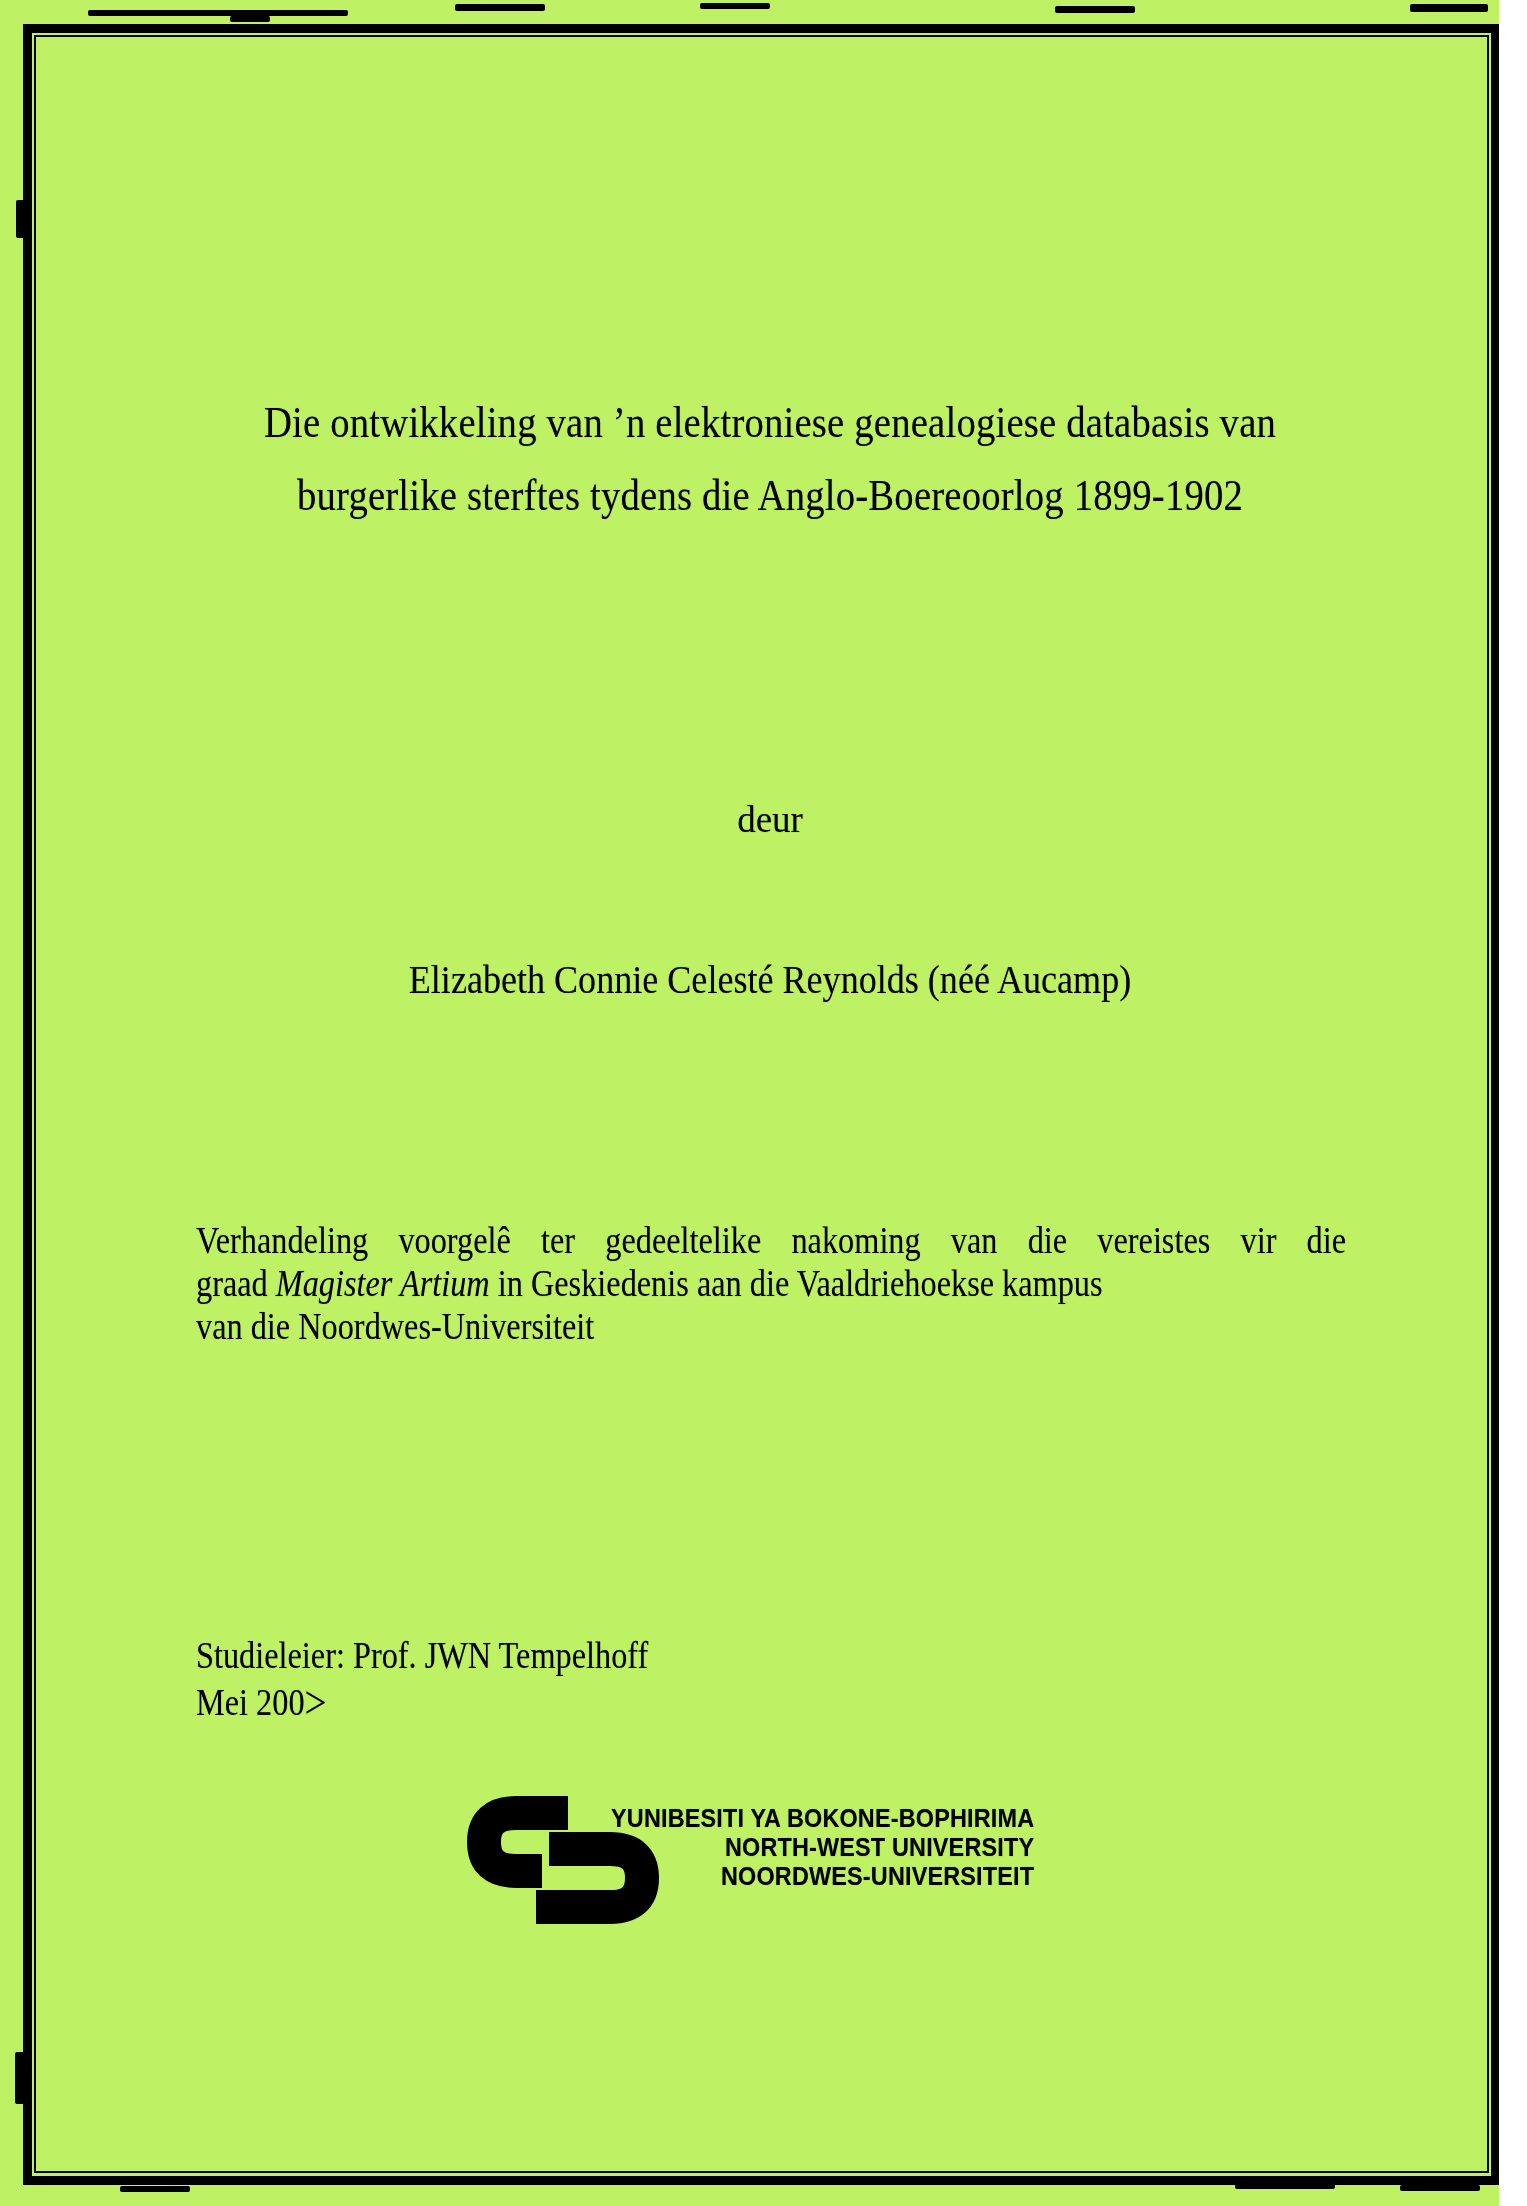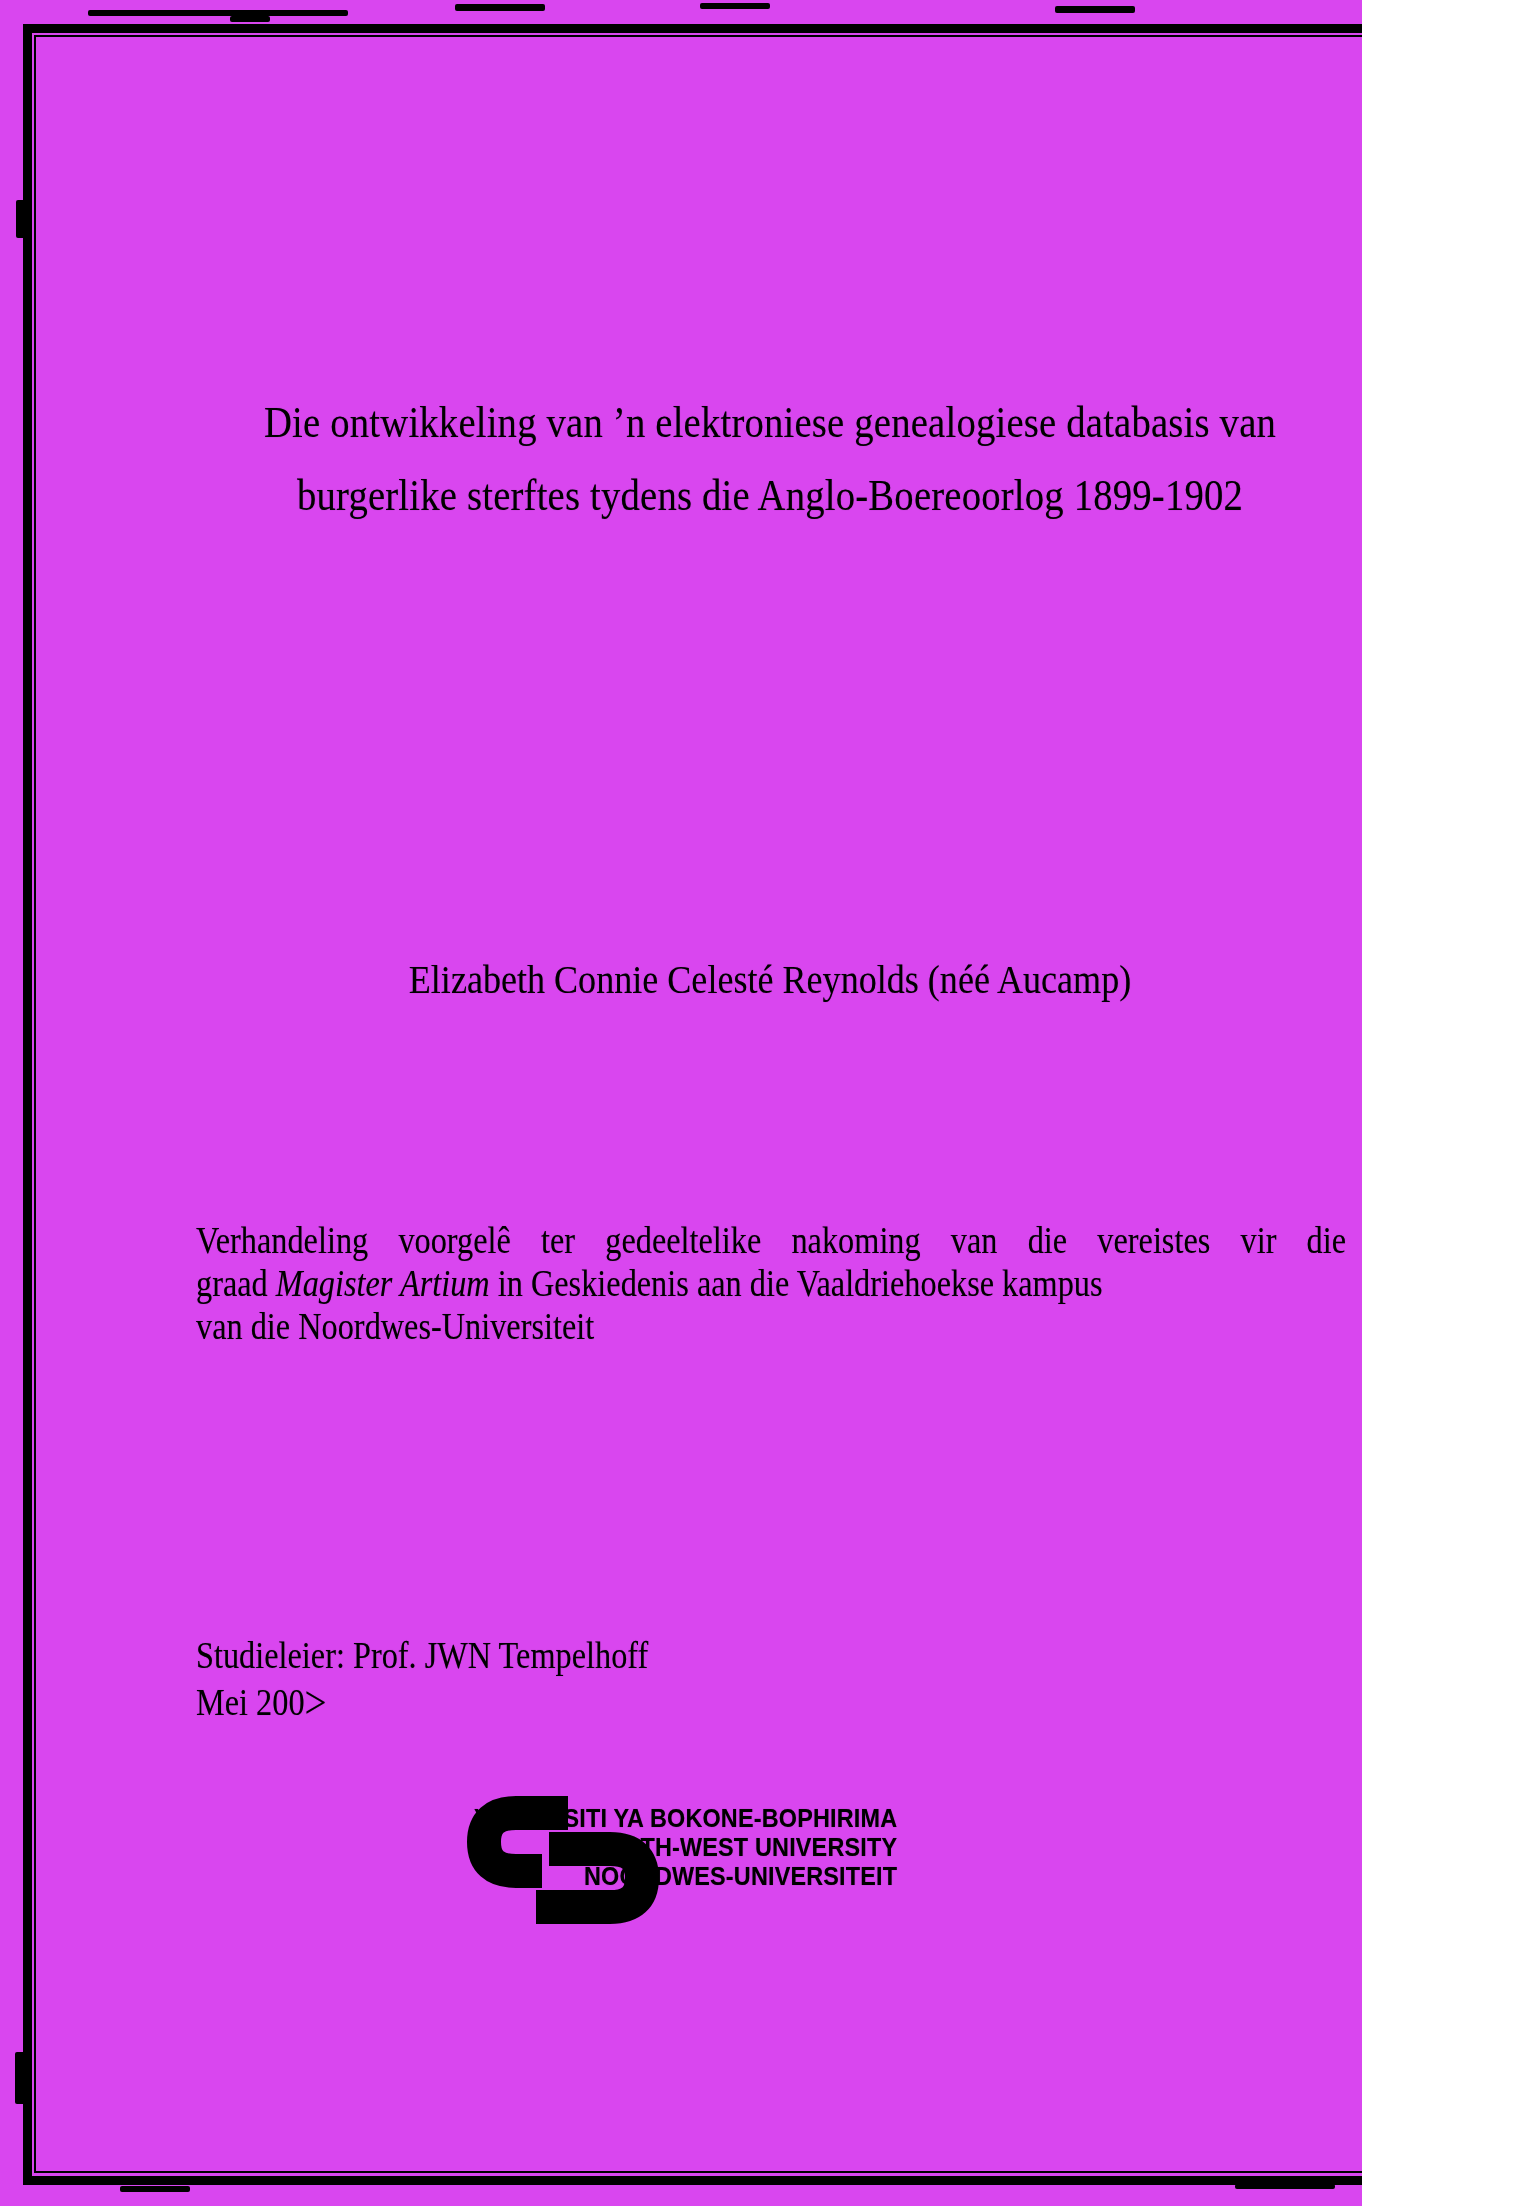--- a/index.html
+++ b/index.html
@@ -1,17 +1,17 @@
 <!DOCTYPE html>
 <html><head>
 <meta charset="utf-8">
 <style>
   html,body{margin:0;padding:0;background:#ffffff;}
   .scan{
-    position:relative;width:1362px;height:2206px;background:#d946ef;
+    position:relative;width:1499px;height:2206px;background:#bef264;
     color:#000;font-family:"Liberation Serif", serif;overflow:hidden;
   }
   .abs{position:absolute;}
   
   .frame-outer{left:23px;top:24px;width:1477px;height:2161px;border:9px solid #000;box-sizing:border-box;}
   .frame-inner{left:34px;top:35px;width:1455px;height:2138px;border:2px solid #000;box-sizing:border-box;}
   
   .txt{text-shadow:0 0 1px rgba(0,0,0,0.35);}
   .title{
     left:190px;top:386px;width:1160px;text-align:center;
@@ -67,20 +67,21 @@
   <div class="abs smudge" style="left:1400px;top:2185px;width:80px;height:6px;"></div>
 
   <div class="abs frame-outer"></div>
   <div class="abs frame-inner"></div>
 
   <div class="abs title txt">
     <div>Die ontwikkeling van ’n elektroniese genealogiese databasis van</div>
     <div>burgerlike sterftes tydens die Anglo-Boereoorlog 1899-1902</div>
   </div>
 
+  <div class="abs deur txt">deur</div>
   <div class="abs author txt">Elizabeth Connie Celesté Reynolds (néé Aucamp)</div>
 
   <div class="abs degree txt">
     <div class="just">Verhandeling voorgelê ter gedeeltelike nakoming van die vereistes vir die</div>
     <div><span>graad </span><span class="it">Magister Artium</span><span> in Geskiedenis aan die Vaaldriehoekse kampus</span></div>
     <div>van die Noordwes-Universiteit</div>
   </div>
 
   <div class="abs superv txt">
     <div>Studieleier: Prof. JWN Tempelhoff</div>

